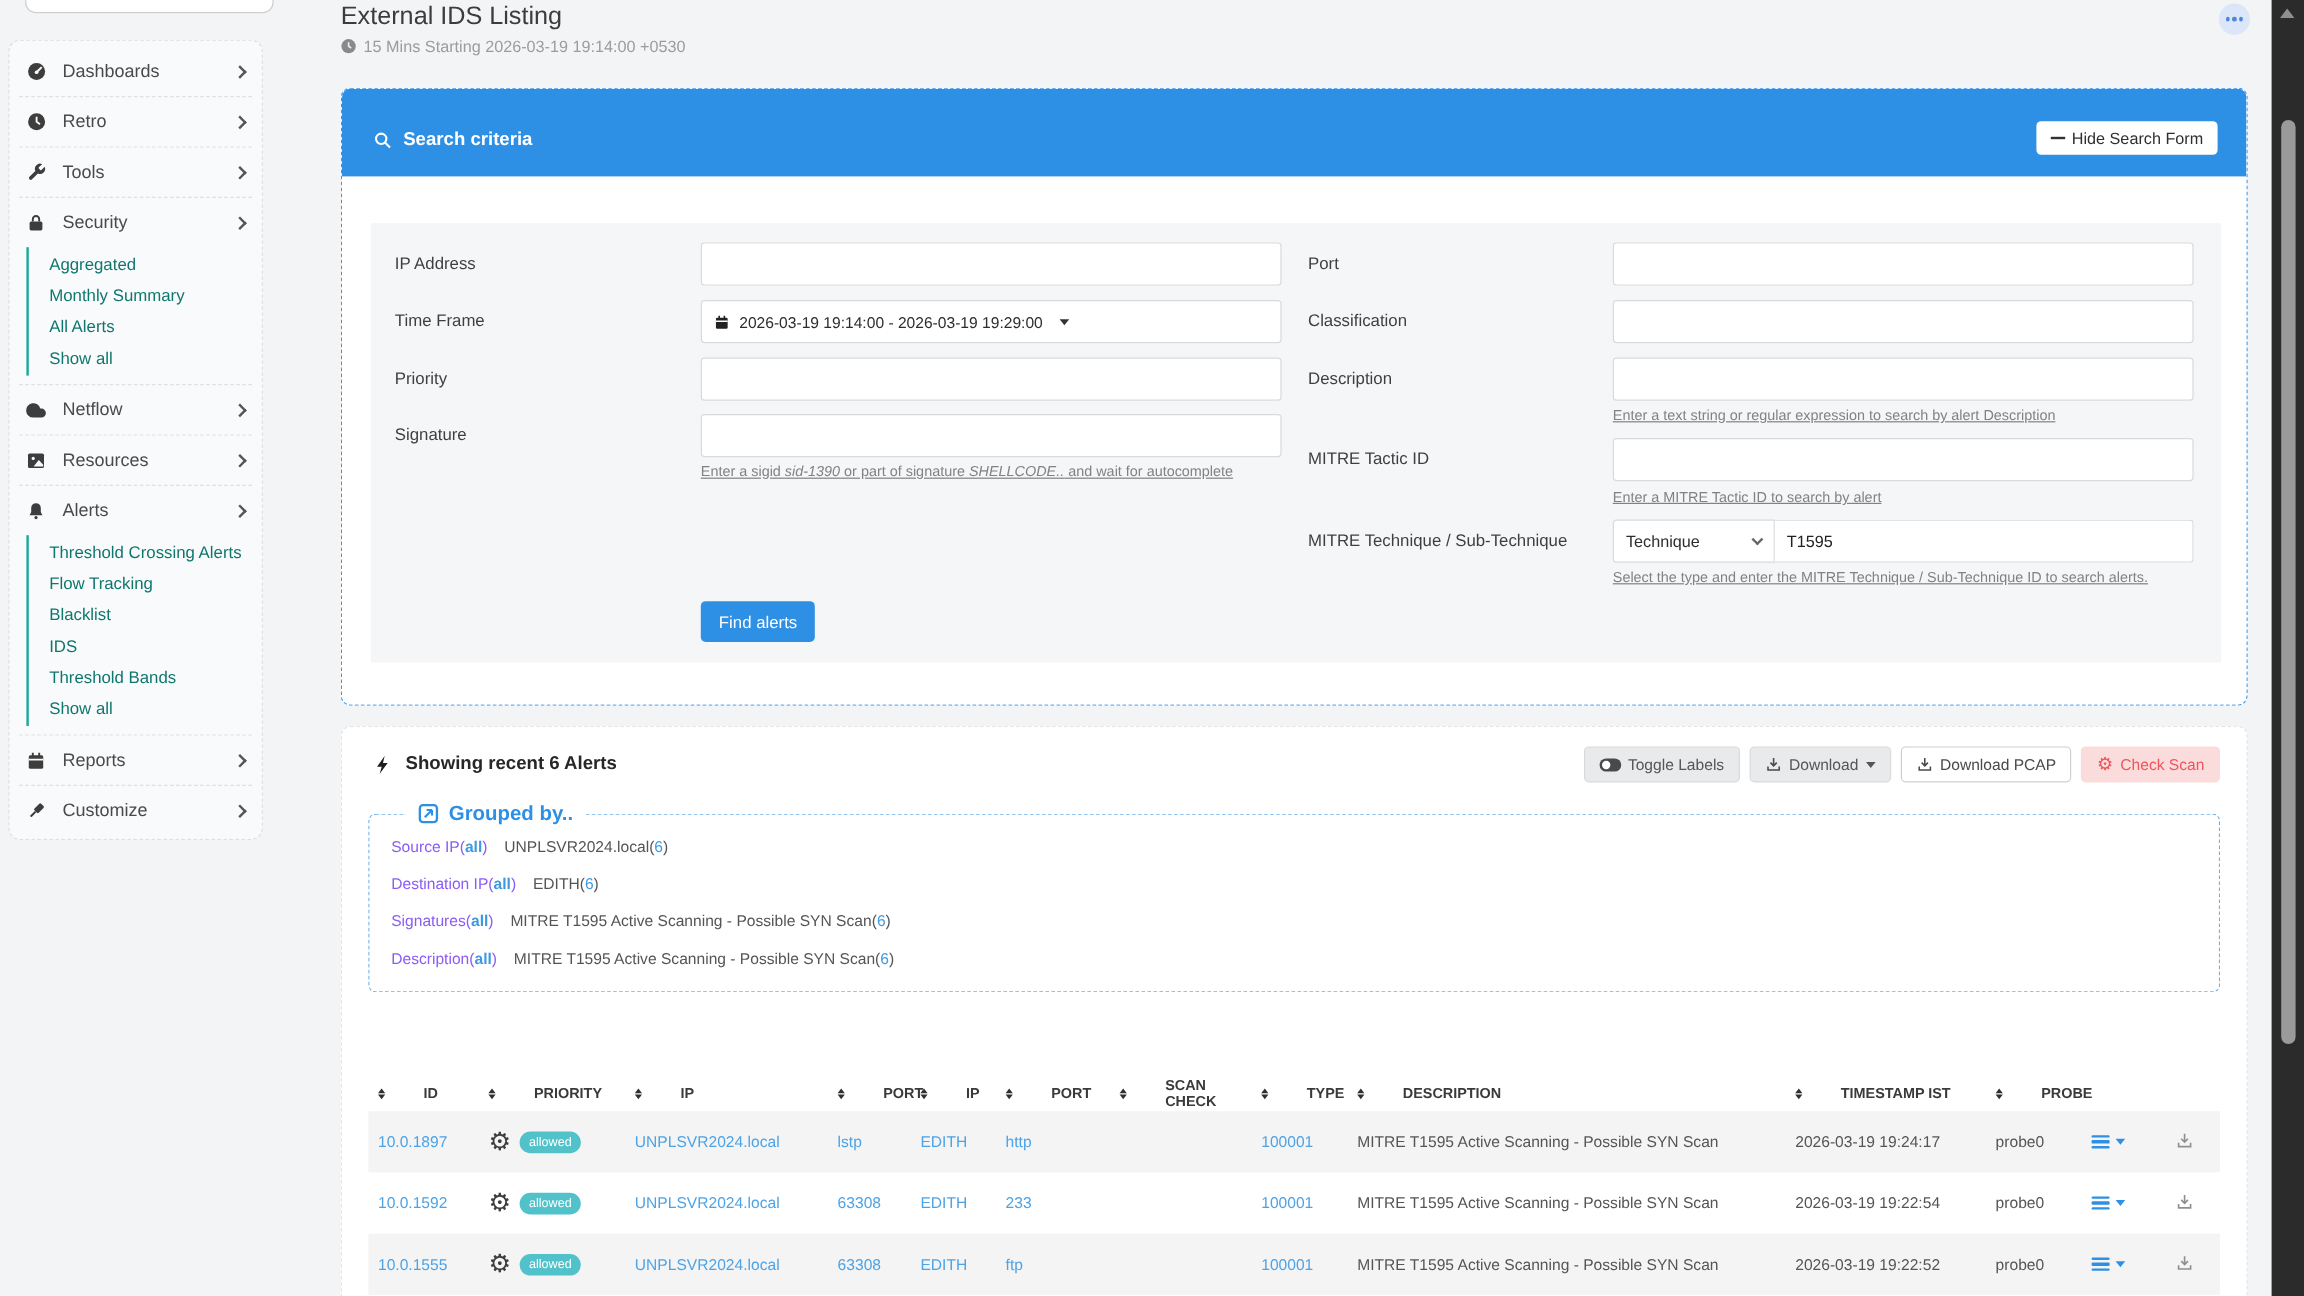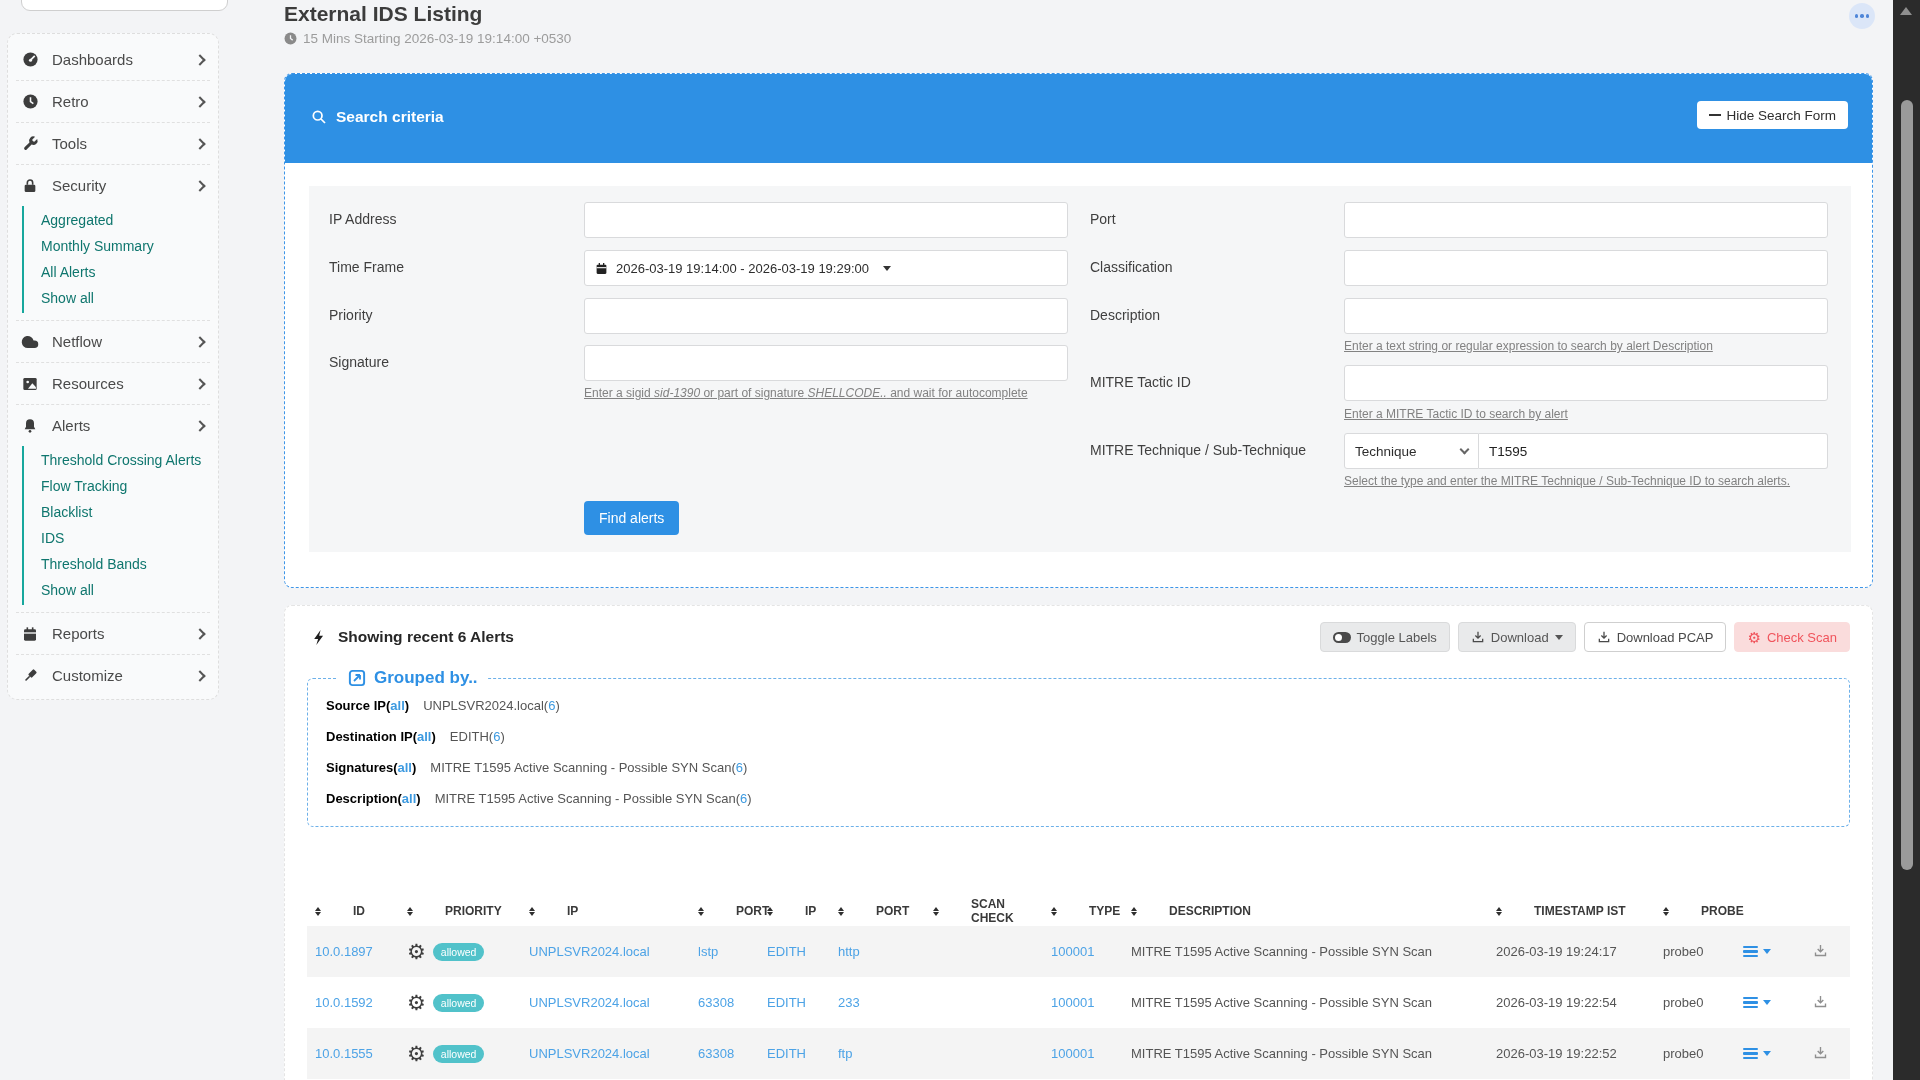--- a/index.html
+++ b/index.html
@@ -45,21 +45,21 @@
   
   .page-title { left:284px; top:2px; font-size:21px; color:#3c3c3c; }
   .page-sub { left:284px; top:31px; display:flex; align-items:center; gap:6px;
     font-size:13.5px; color:#9c9c9c; }
   .more-btn { left:1849px; top:3px; width:26px; height:26px; border-radius:50%;
     background:#dbe6f8; display:flex; align-items:center; justify-content:center; cursor:pointer; border:none; }
 
   
   .search-panel { left:284px; top:73px; width:1589px; height:515px; background:#fff;
     border:1px dashed #3d95e8; border-radius:8px; overflow:hidden; }
-  .sp-head { position:absolute; left:0; top:0; right:0; height:89px; background:#2e90e4; }
+  .sp-head { position:absolute; left:0; top:0; right:0; height:73px; background:#2e90e4; }
   .sp-title { position:absolute; left:26px; top:34px; display:flex; gap:9px; align-items:center;
     color:#fff; font-size:15.5px; font-weight:bold; }
   .hide-btn { position:absolute; right:24px; top:27px; height:28px; background:#fff;
     border:none; border-radius:4px; padding:0 12px; font-size:13.5px; color:#2f2f2f;
     display:flex; align-items:center; gap:5px; cursor:pointer;
     font-family:"Liberation Sans", sans-serif; }
   .sp-form { position:absolute; left:24px; top:112px; width:1542px; height:366px; background:#f5f6f7; }
   .f-label { position:absolute; font-size:14px; color:#3f3f3f; }
   .f-input { position:absolute; width:484px; height:36px; border:1px solid #d9dadc;
     border-radius:3px; background:#fff; padding:0 10px; font-size:13px; color:#333; outline:none;
@@ -89,21 +89,21 @@
     border-radius:4px; font-size:13px; cursor:pointer; font-family:"Liberation Sans", sans-serif; }
   .btn-gray { background:#e9eaeb; border:1px solid #d9dadb; color:#565656; }
   .btn-white { background:#fff; border:1px solid #cfcfcf; color:#4a4a4a; }
   .btn-red { background:#fadcdc; border:1px solid #fadcdc; color:#f0545c; }
 
   .grp-fieldset { position:absolute; left:22px; right:22px; top:62px; border:1px dashed #6cb0e9;
     border-radius:6px; padding:2px 18px 12px; }
   .grp-legend { display:flex; align-items:center; gap:8px; padding:0 10px; margin-left:12px;
     color:#2e90e4; font-size:17px; font-weight:bold; }
   .grp-row { padding:8px 0; font-size:13px; color:#555; }
-  .grp-row .lbl { font-weight:bold; color:#000000; }
+  .grp-row .lbl { font-weight:normal; color:#8b5cf6; }
   .grp-row .blue { color:#3d9ae0; }
   .grp-row .blue.b { font-weight:bold; }
   .grp-row .val { margin-left:14px; }
 
   .tbl { position:absolute; left:22px; right:22px; top:290px; }
   .trow { display:grid; grid-template-columns:92px 122px 169px 69px 71px 95px 118px 80px 365px 167px 80px 70px 47px; align-items:center; }
   .thead { height:30px; font-size:12px; font-weight:bold; color:#3a3a3a; }
   .thead > div { display:flex; align-items:center; padding-left:8px; cursor:pointer;gap:28px; }
   .tdata { height:51px; font-size:13px; color:#555; }
   .tdata > div { padding-left:8px; display:flex; align-items:center; }
@@ -240,21 +240,21 @@
             <rect x="8.5" y="2.5" width="7" height="11" rx="1.5" fill="currentColor"></rect>
             <rect x="10.8" y="13.5" width="2.4" height="8.5" rx="1" fill="currentColor"></rect>
           </g>
         </svg>
     </span>
     <span class="sb-lbl">Customize</span>
     <span class="chev"></span>
   </div>
 </nav>
 
-<h1 class="abs page-title" style="font-weight:bold;text-align:right;">External IDS Listing</h1>
+<h1 class="abs page-title" style="font-weight:normal;text-align:right;">External IDS Listing</h1>
 <div class="abs page-sub">
   <span style="display:flex;">
     <svg width="13" height="13" viewBox="0 0 24 24">
         <circle cx="12" cy="12" r="11" fill="#8a8a8a"></circle>
         <path d="M12 6v6l4 3" stroke="#f3f4f6" stroke-width="2.4" fill="none"></path>
       </svg>
   </span>
   <span>15 Mins Starting 2026-03-19 19:14:00 +0530</span>
 </div>
 <button class="abs more-btn">

